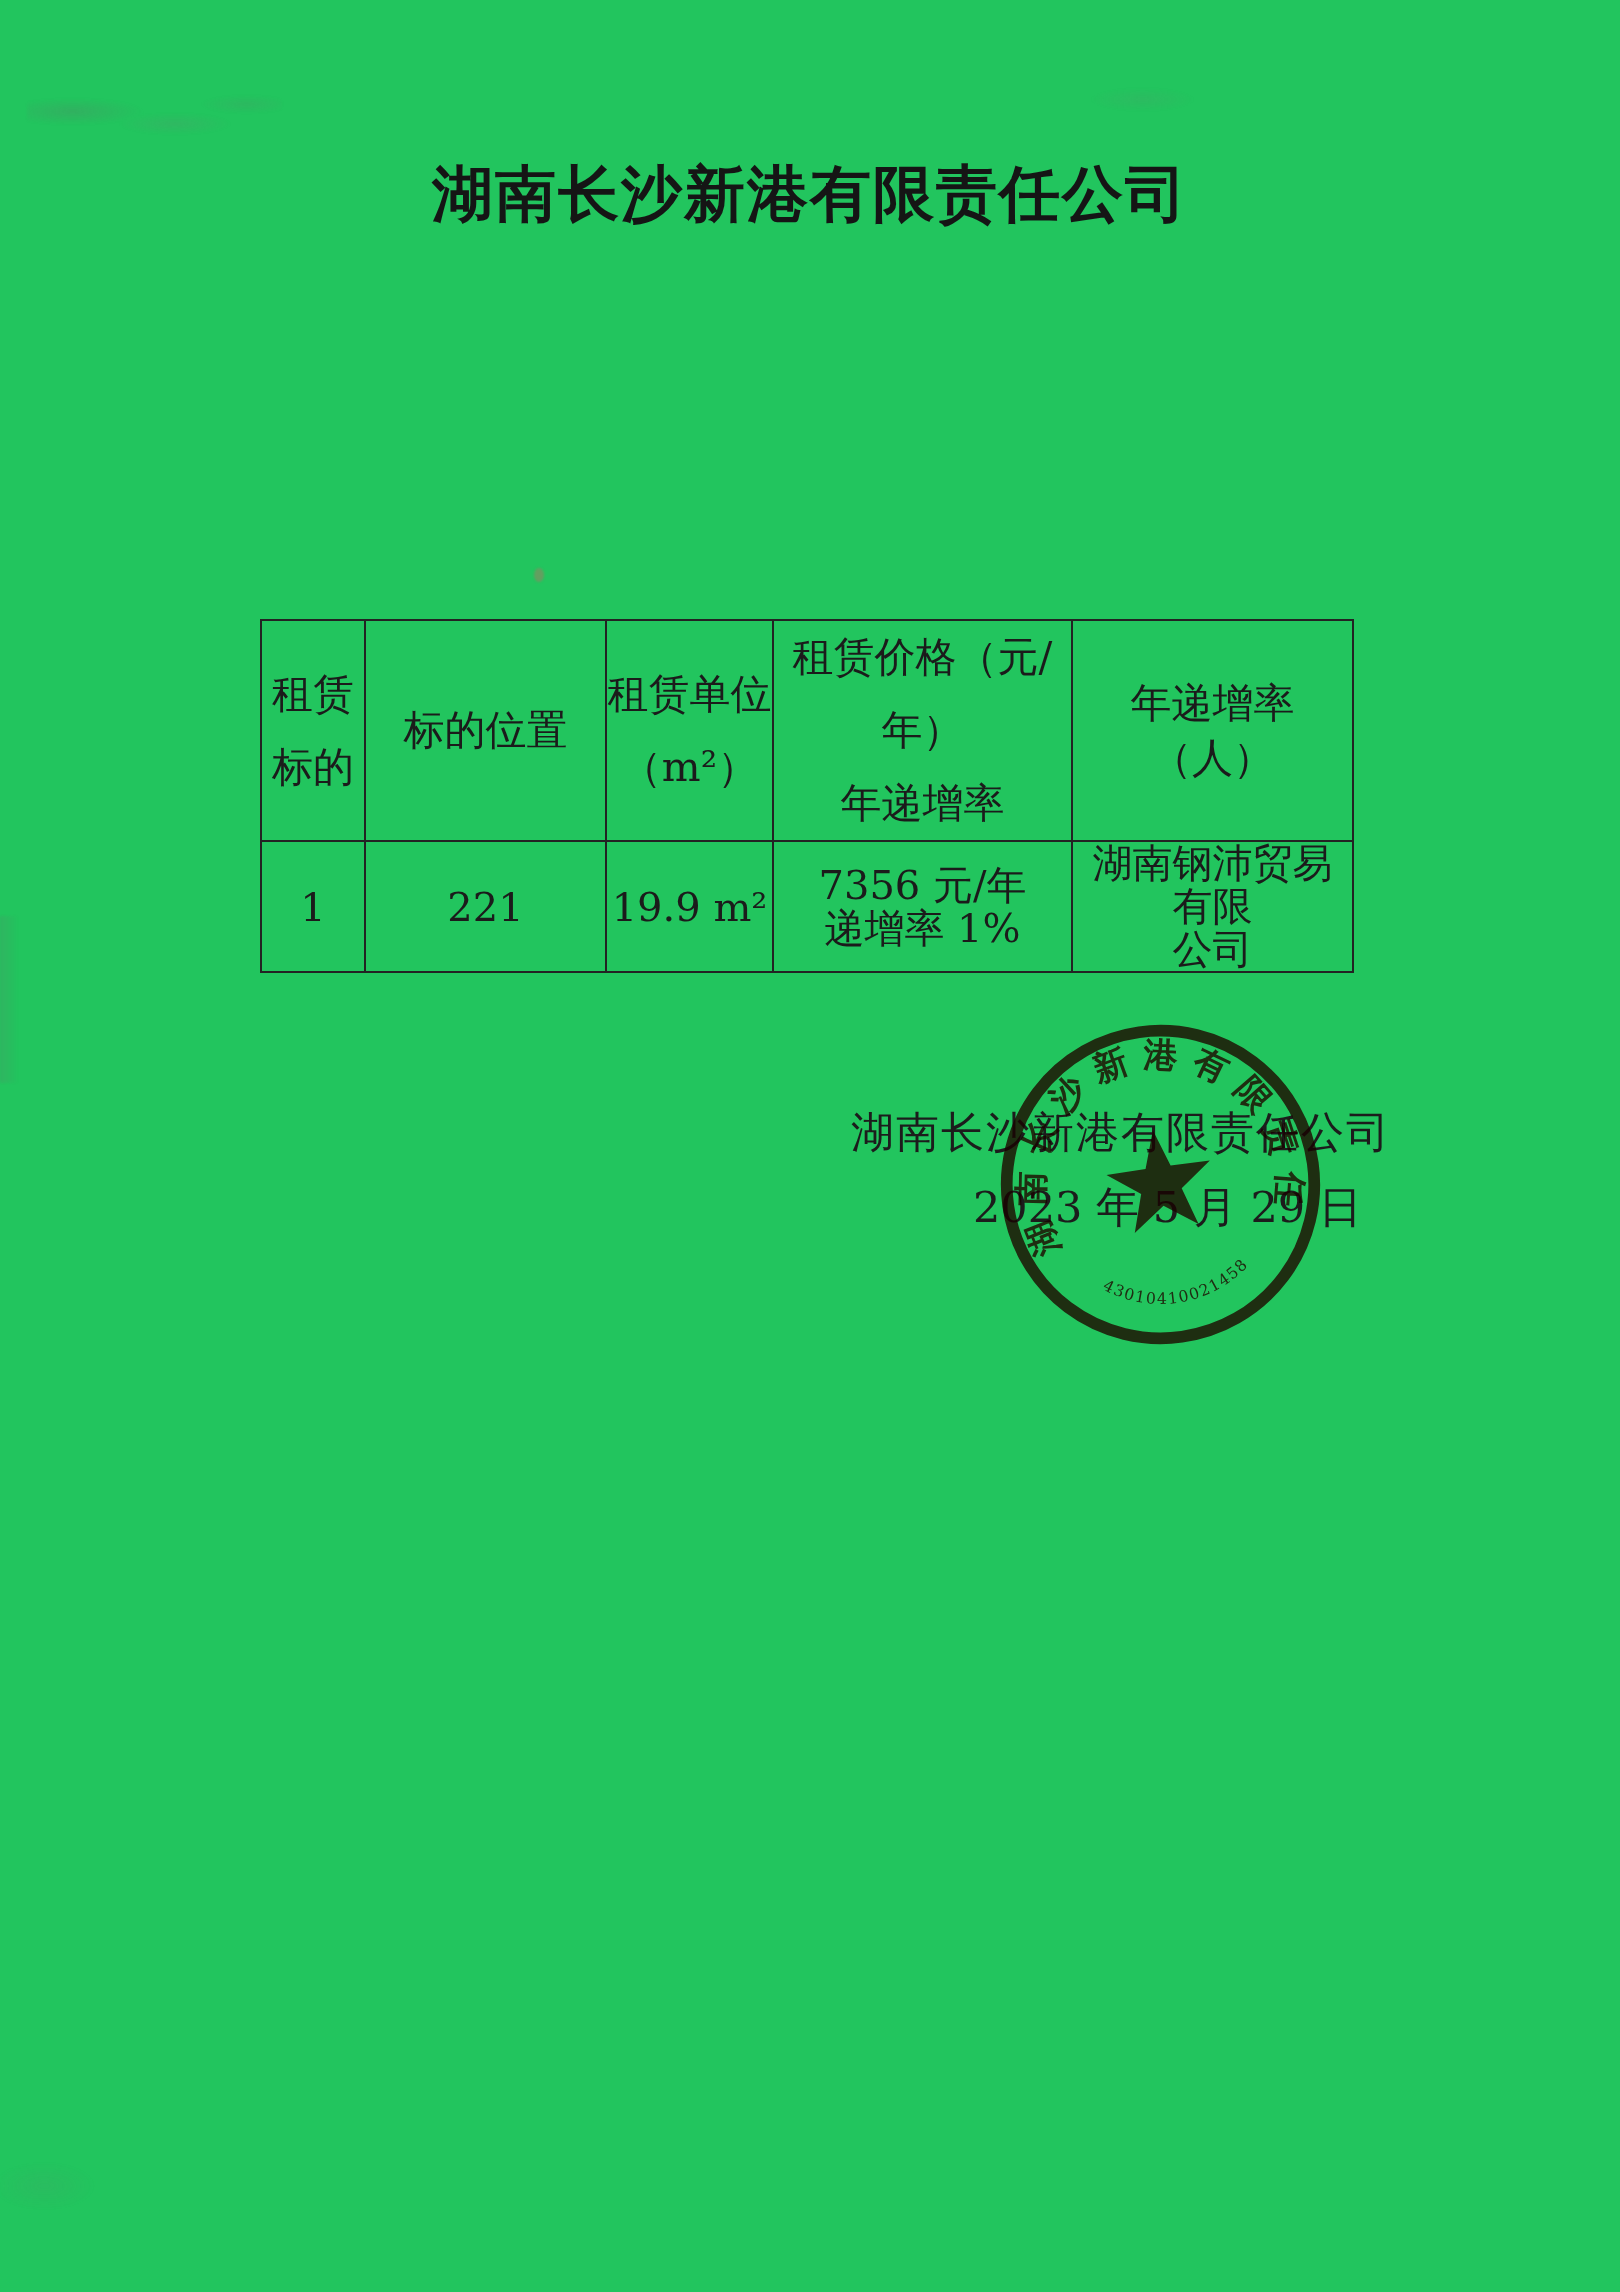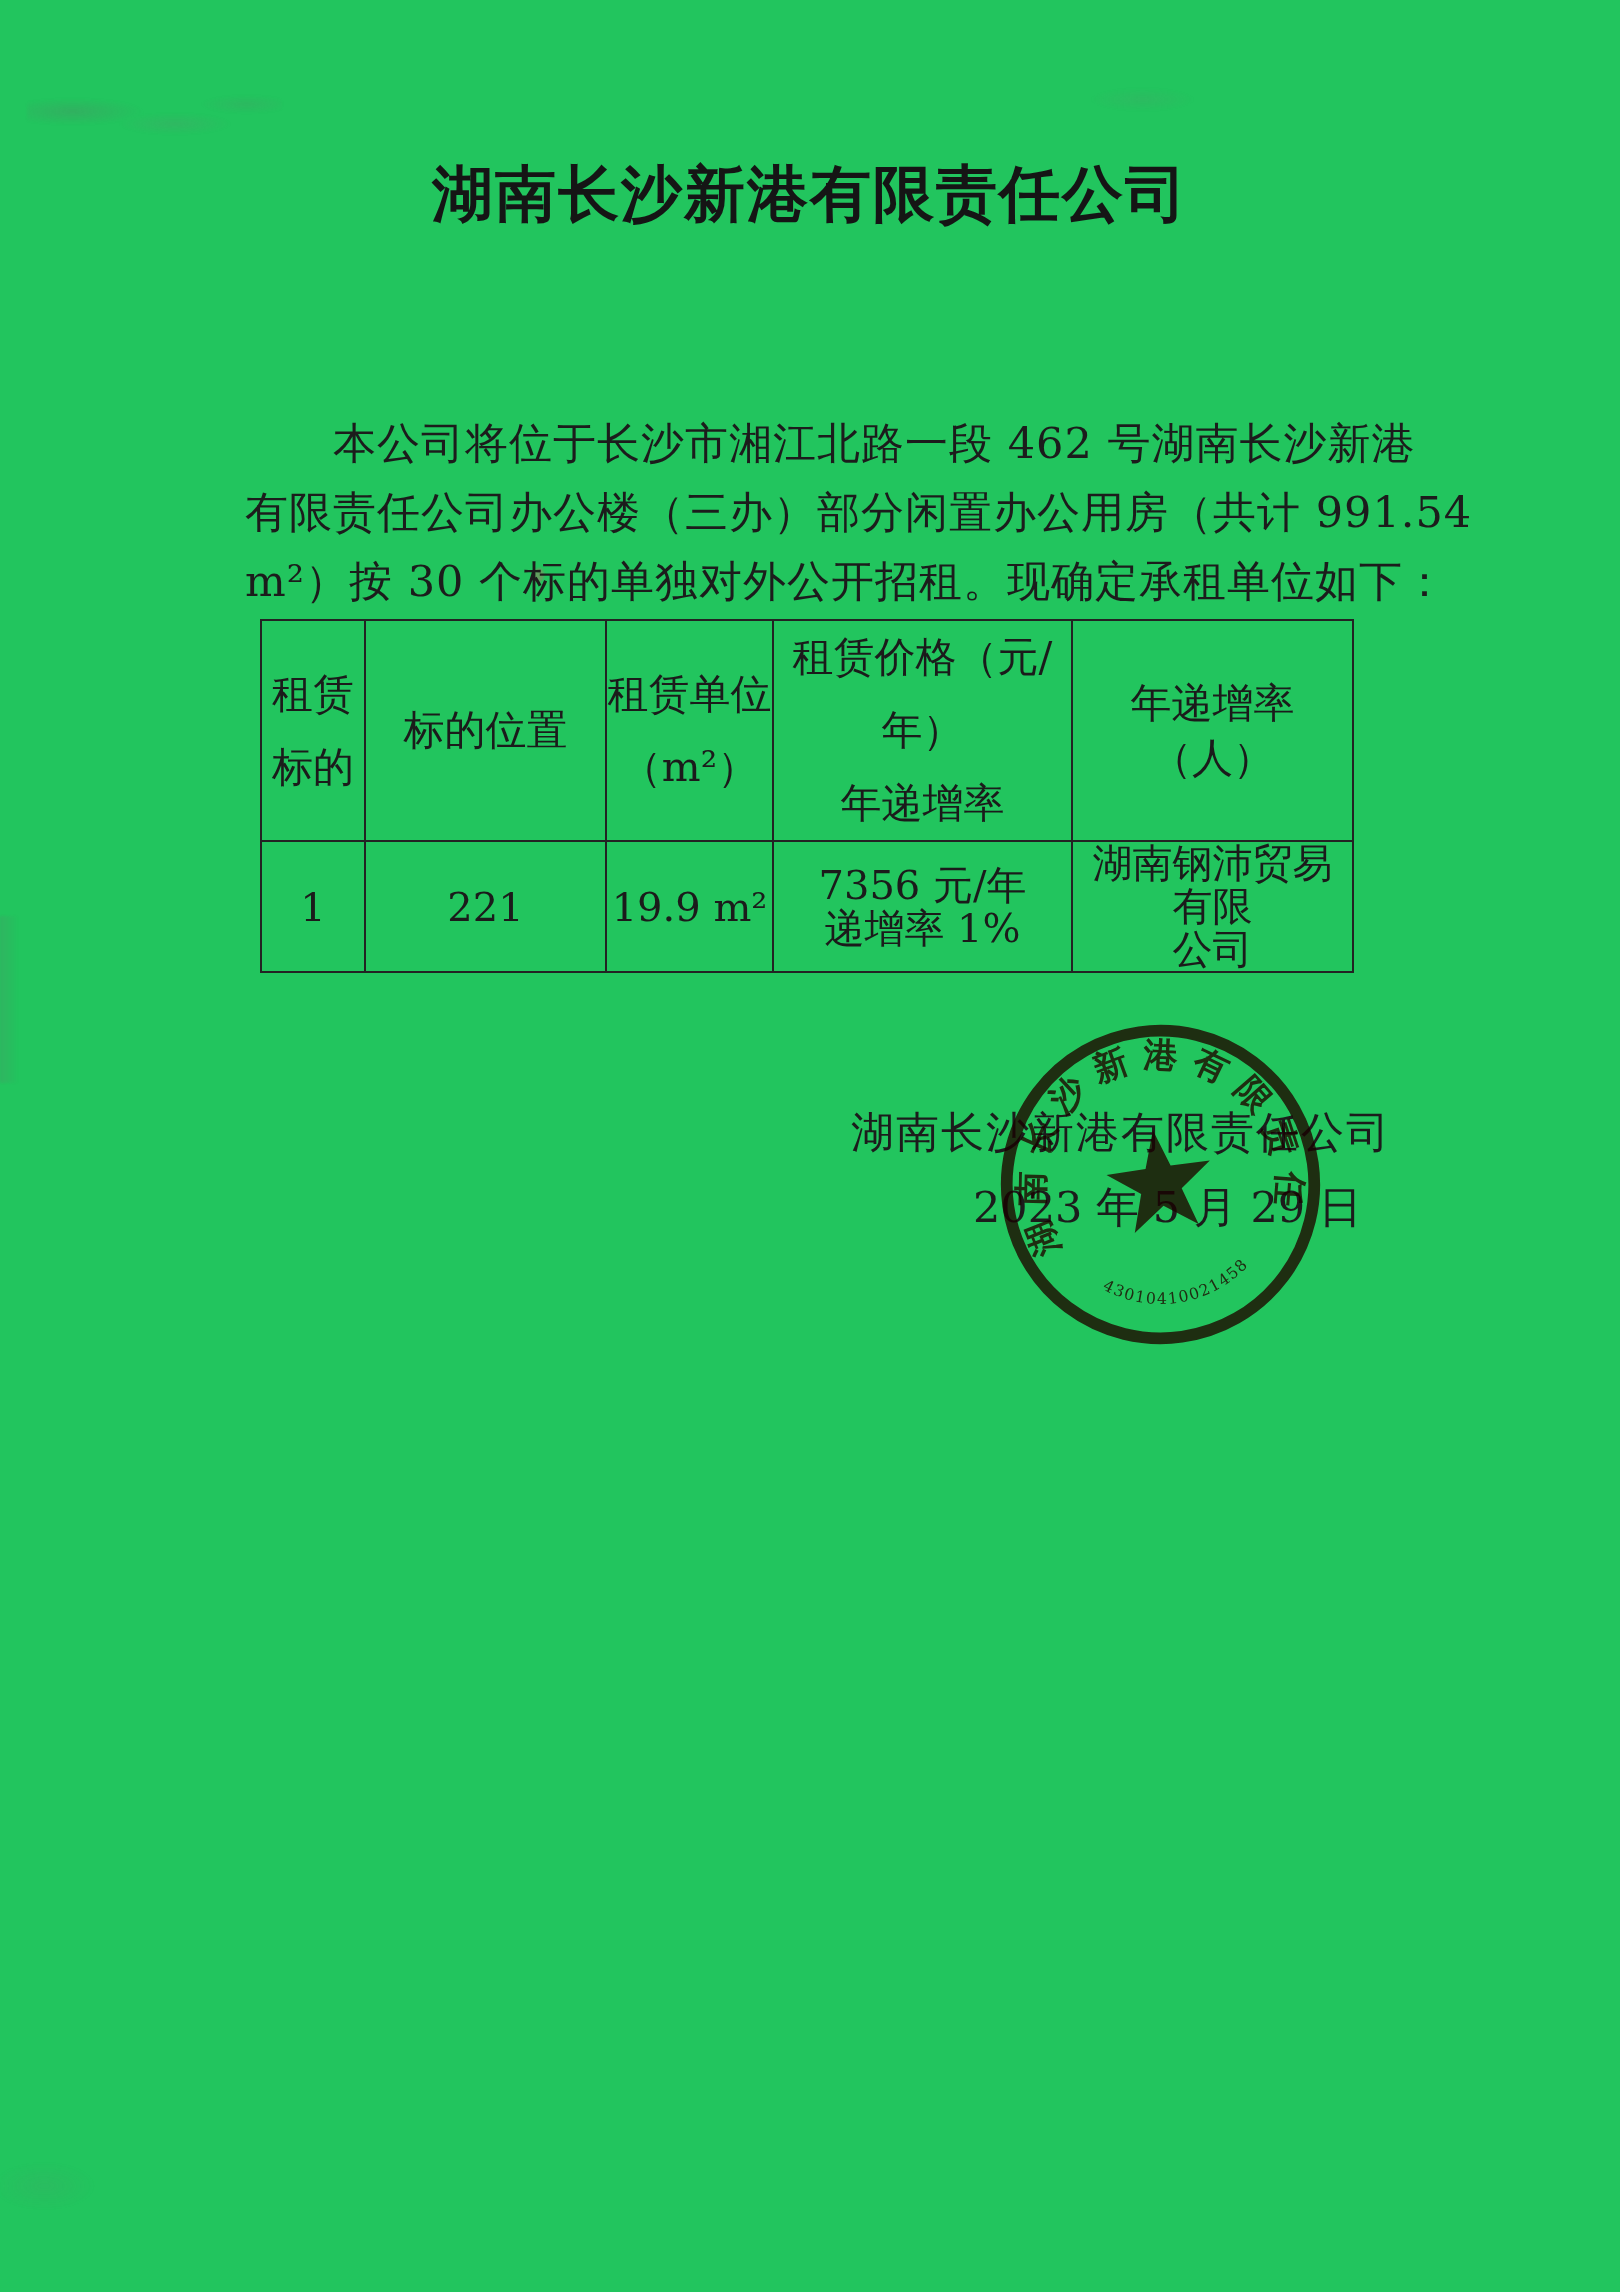--- a/index.html
+++ b/index.html
@@ -71,25 +71,20 @@
   <div class="artifact art-tl"></div>
   <div class="artifact art-tr"></div>
   <div class="artifact art-left"></div>
   <div class="artifact art-bl"></div>
   <div class="artifact art-speck"></div>
 
   <div class="title-block">
     <div class="title-line">湖南长沙新港有限责任公司</div>
   </div>
 
-  <div class="paragraph">
-    <div class="para-line first">本公司将位于长沙市湘江北路一段 462 号湖南长沙新港</div>
-    <div class="para-line">有限责任公司办公楼（三办）部分闲置办公用房（共计 991.54</div>
-    <div class="para-line">m²）按 30 个标的单独对外公开招租。现确定承租单位如下：</div>
-  </div>
 
   <table class="results">
     <colgroup>
       <col style="width:104px">
       <col style="width:241px">
       <col style="width:167px">
       <col style="width:299px">
       <col style="width:281px">
     </colgroup>
     <thead>

